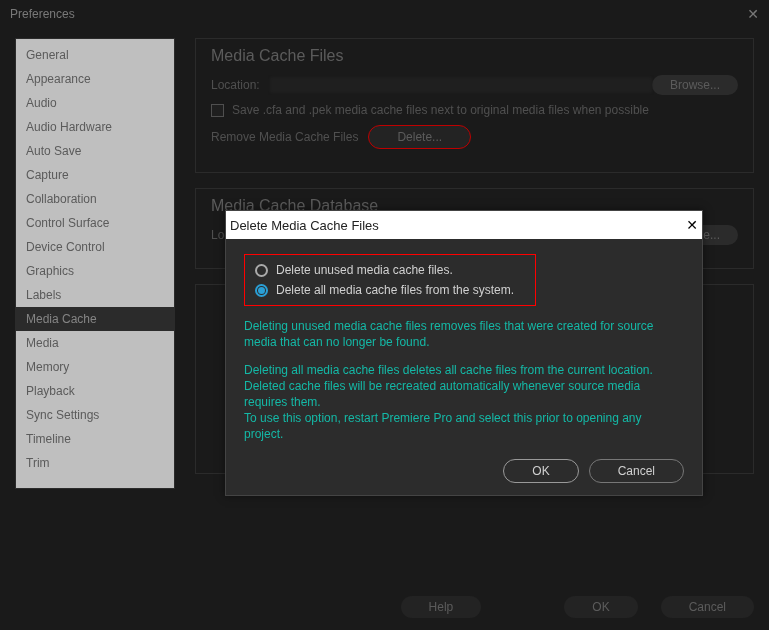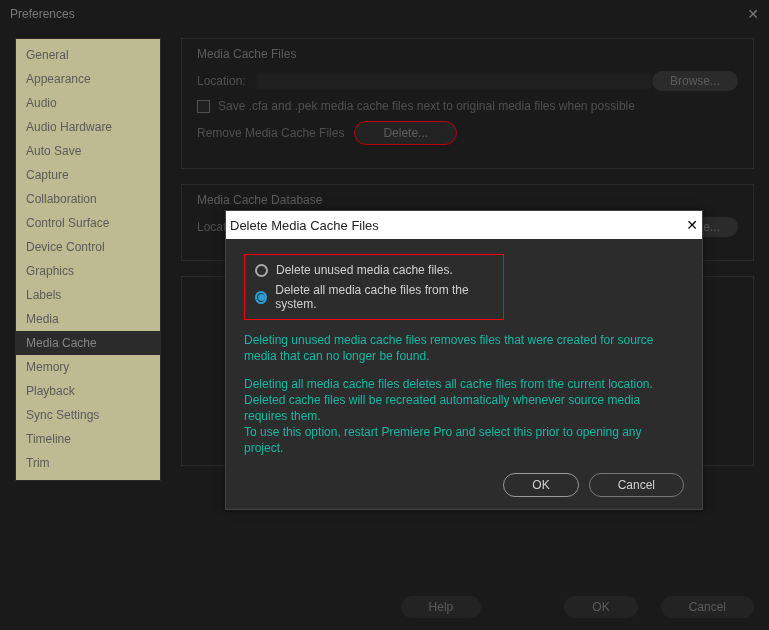--- a/index.html
+++ b/index.html
@@ -2,45 +2,45 @@
 <html><head>
 <meta charset="utf-8">
 <style>
   * { margin: 0; padding: 0; box-sizing: border-box; font-family: 'Segoe UI', Tahoma, sans-serif; }
   body { width: 769px; height: 630px; background: #232323; color: #9a9a9a; font-size: 12px; position: relative; overflow: hidden; }
 
   .titlebar { display: flex; justify-content: space-between; align-items: center; padding: 6px 10px; color: #a0a0a0; }
   .titlebar .close { font-size: 14px; color: #a0a0a0; }
 
   .content { display: flex; padding: 10px 15px; gap: 20px; }
-  .sidebar { width: 146px; border: 1px solid #3a3a3a; padding: 4px 0; background: #fef9c3; }
+  .sidebar { width: 160px; border: 1px solid #3a3a3a; padding: 4px 0; background: #ffffff; }
   .sidebar-item { padding: 5px 10px; color: #7a7a7a; font-size: 12px; cursor: pointer; }
   .sidebar-item.selected { background: #3a3a3a; color: #b0b0b0; }
 
   .main { flex: 1; }
   .group { border: 1px solid #3a3a3a; margin-bottom: 15px; padding: 10px 15px 15px; position: relative; }
-  .group-title { position: relative; top: -2px; color: #7a7a7a; margin-bottom: 8px; font-size: 12px; }
+  .group-title { position: relative; top: -2px; color: #7a7a7a; margin-bottom: 8px; font-size: 16px; }
   .row { display: flex; align-items: center; margin-bottom: 8px; font-size: 12px; color: #6a6a6a; }
   .row-label { margin-right: 10px; }
   .row .blurred { background: #2a2a2a; height: 16px; flex: 1; border-radius: 2px; filter: blur(1px); }
 
   .browse-btn { background: #3a3a3a; color: #7a7a7a; border-radius: 12px; padding: 3px 18px; font-size: 12px; margin-left: auto; }
   .checkbox-row { display: flex; align-items: center; gap: 8px; color: #6a6a6a; font-size: 12px; margin-bottom: 8px;}
   .checkbox-box { width: 13px; height: 13px; border: 1px solid #6a6a6a; background: #2a2a2a; }
   .delete-btn { border: 1px solid #ff0000; background: #2f2f2f; color: #7a7a7a; padding: 4px 28px; border-radius: 12px; font-size: 12px; }
 
   .footer { position: absolute; bottom: 12px; right: 15px; display: flex; gap: 23px; }
   .footer-btn { background: #2f2f2f; color: #7a7a7a; border-radius: 12px; padding: 4px 28px; font-size: 12px; }
   .help-btn { margin-right: 60px; }
 
   .modal { position: absolute; left: 225px; top: 210px; width: 478px; background: #2c2c2c; border: 1px solid #444; box-shadow: 0 0 8px rgba(0,0,0,.5); z-index: 20; }
   .modal-title { background: #fff; color: #222; display:flex; justify-content: space-between; align-items:center; padding: 6px 4px; font-size: 13px; font-weight: 500; }
   .modal-close { font-size: 14px; color: #000; }
   .modal-body { padding: 15px 18px 12px; }
-  .radio-group { border: 1px solid #ff0000; padding: 8px 10px; width: 260px; margin-bottom: 12px; }
+  .radio-group { border: 1px solid #ff0000; padding: 8px 10px; width: 292px; margin-bottom: 12px; }
   .radio-row { display:flex; align-items:center; gap: 8px; color: #d0d0d0; font-size: 12px; margin-bottom: 6px;}
   .radio-row:last-child { margin-bottom: 0; }
   .radio { width: 13px; height: 13px; border-radius: 50%; border: 2px solid #aaa; background: transparent; display:flex; align-items:center; justify-content:center;}
   .radio.selected { border-color: #2a9fd6; }
   .radio.selected .dot { width:7px; height:7px; border-radius:50%; background:#2a9fd6; }
 
   .desc { color: #14b8a6; font-size: 12px; line-height: 16px; margin-bottom: 12px; }
   .modal-footer { display:flex; gap: 10px; justify-content: flex-end; padding-top: 5px;}
   .pill-btn { border-radius: 12px; padding: 4px 28px; font-size: 12px; background: transparent; border:1px solid #777; color:#d0d0d0;}
   .pill-btn.primary { border:1px solid #999; }
@@ -61,22 +61,22 @@
       <div class="sidebar-item">Appearance</div>
       <div class="sidebar-item">Audio</div>
       <div class="sidebar-item">Audio Hardware</div>
       <div class="sidebar-item">Auto Save</div>
       <div class="sidebar-item">Capture</div>
       <div class="sidebar-item">Collaboration</div>
       <div class="sidebar-item">Control Surface</div>
       <div class="sidebar-item">Device Control</div>
       <div class="sidebar-item">Graphics</div>
       <div class="sidebar-item">Labels</div>
+      <div class="sidebar-item selected">Media Cache</div>
       <div class="sidebar-item">Media</div>
-      <div class="sidebar-item selected">Media Cache</div>
       <div class="sidebar-item">Memory</div>
       <div class="sidebar-item">Playback</div>
       <div class="sidebar-item">Sync Settings</div>
       <div class="sidebar-item">Timeline</div>
       <div class="sidebar-item">Trim</div>
     </div>
   <div class="main">
 
     <div class="group">
       <div class="group-title">Media Cache Files</div>

